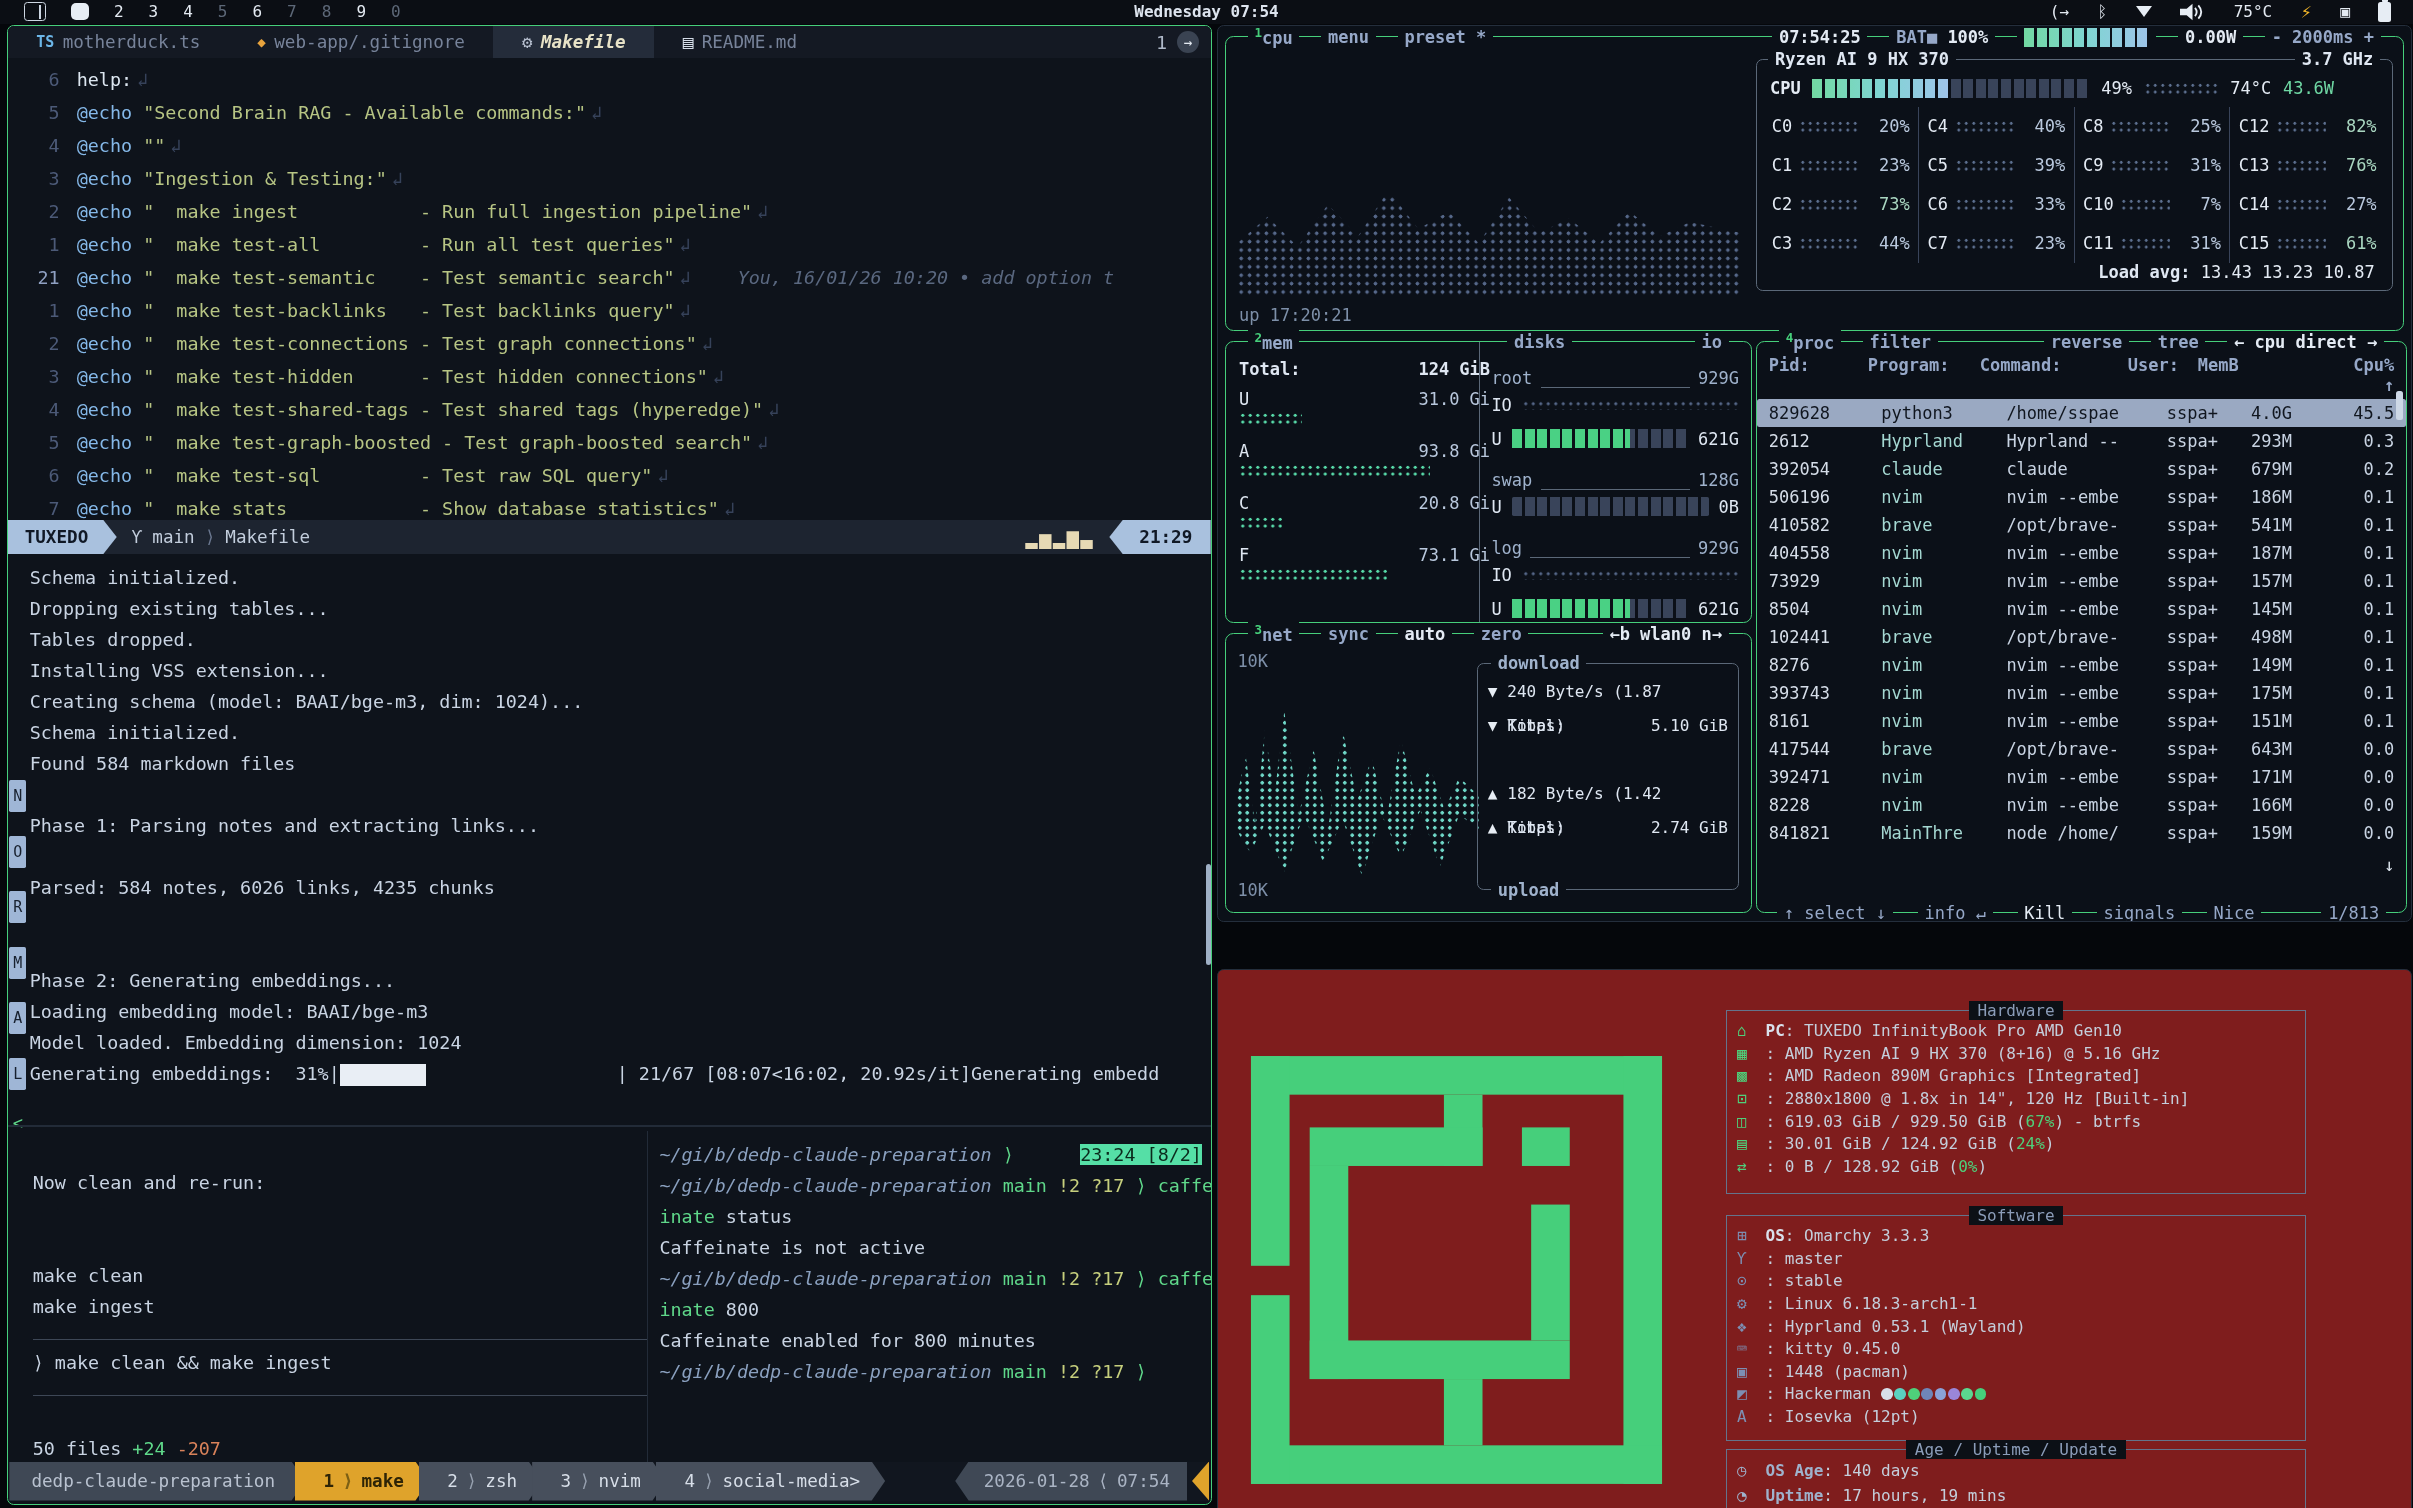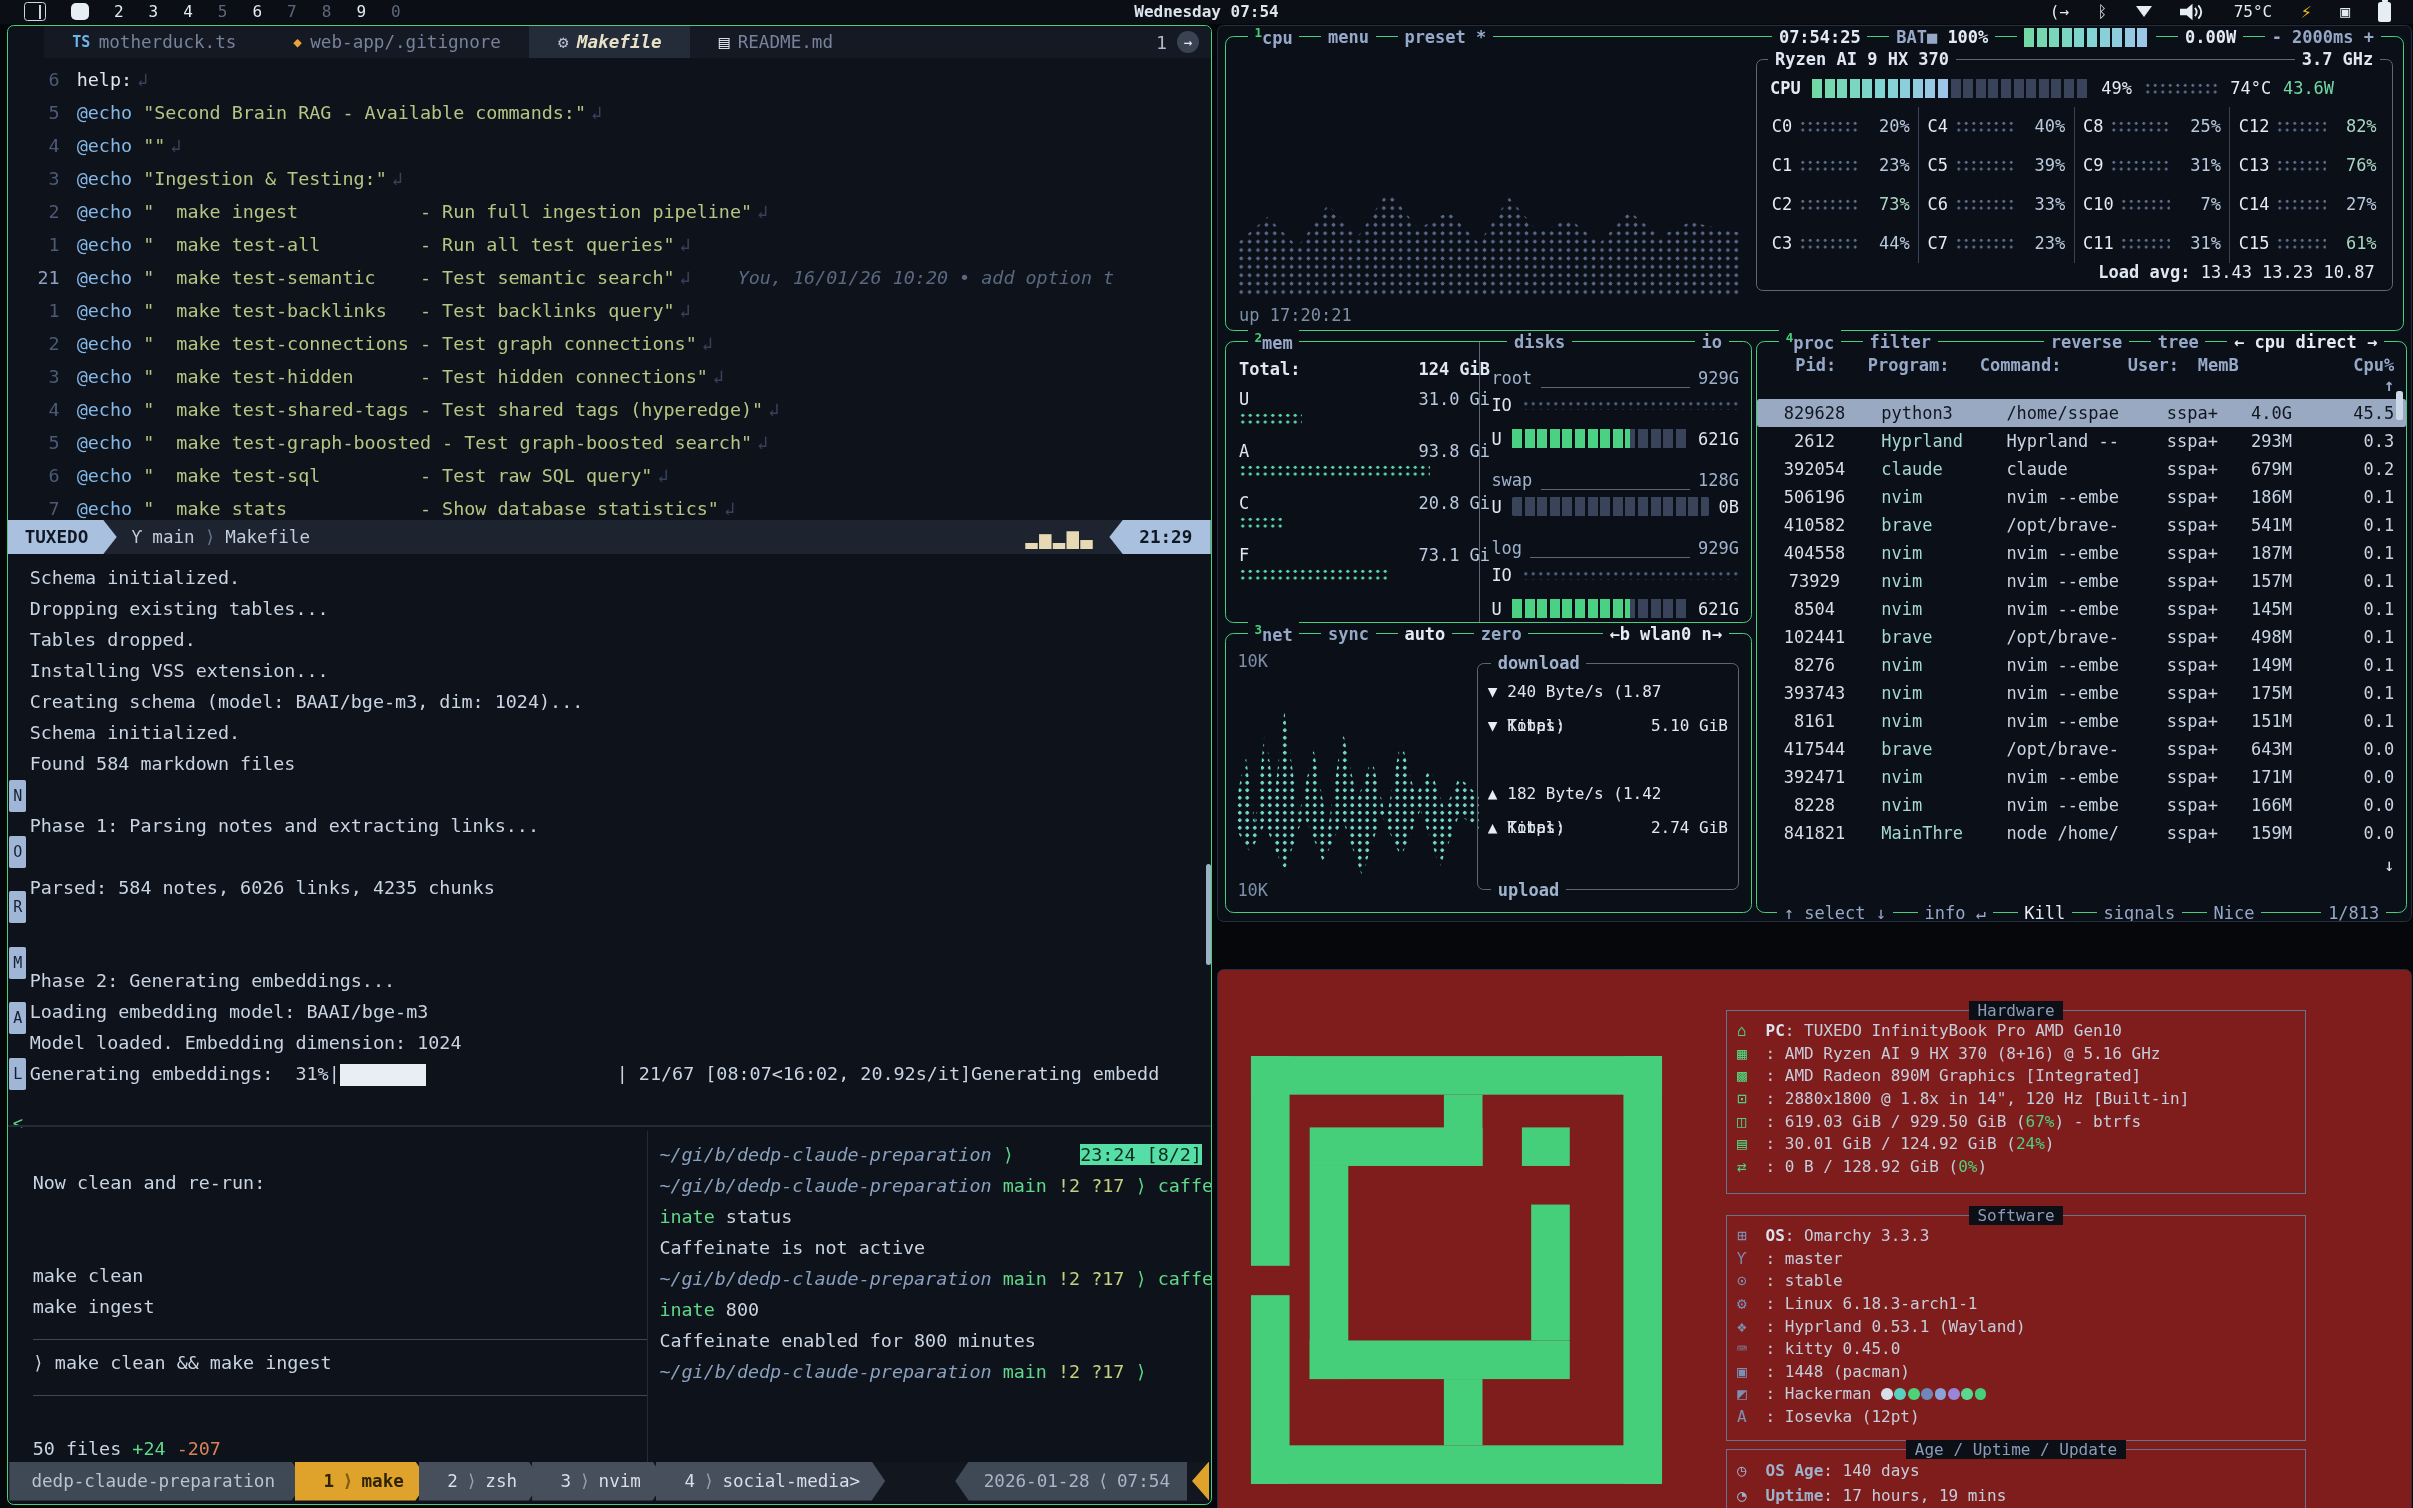--- a/index.html
+++ b/index.html
@@ -23,21 +23,21 @@
   .bolt{color:var(--bolt,#f0b429);font-size:18.4px;}
   
   .win{position:absolute;border-radius:6.7px;}
   #win-left{left:6.7px;top:25px;width:1203px;height:1478px;background:#0e131b;
     border:1.7px solid var(--accent,#46cf7b);overflow:hidden;font-size:18.4px;}
   #win-btop{left:1217px;top:25px;width:1193px;height:895px;background:#0b1018;
     border:0.8px solid #242e3c;font-size:17px;overflow:hidden;}
   #win-fetch{left:1217px;top:969px;width:1193px;height:580px;background:#7f1d1d;
     border:0.8px solid #242e3c;font-size:16px;overflow:hidden;}
   
-  #tabline{position:absolute;left:0;top:0;right:0;height:32px;background:#141923;display:flex;align-items:stretch;margin-left:36px;}
+  #tabline{position:absolute;left:0;top:0;right:0;height:32px;background:#141923;display:flex;align-items:stretch;}
   .nvtab{display:flex;align-items:center;gap:8.4px;padding:0 28.5px;color:#77839a;font-size:17.6px;}
   .nvtab.active{background:#242c3a;color:#e8e3c8;font-weight:bold;font-style:italic;}
   .ti-ts{color:#6cb6e8;font-weight:bold;font-size:15px;}
   .ti-git{color:#e8a33d;font-size:14.2px;}
   .ti-gear{color:#b9c2d2;font-style:normal;}
   .ti-md{color:#d5dde8;}
   #tab-ovf{margin-left:auto;display:flex;align-items:center;gap:10px;padding-right:11.7px;color:#aeb8c8;}
   #ovf-circle{width:22px;height:22px;border-radius:50%;background:#3a4352;color:#e4eaf2;
     display:flex;align-items:center;justify-content:center;font-size:14.2px;}
   
@@ -141,21 +141,21 @@
     background-image:radial-gradient(#6fd8c8 1.5px,transparent 1.8px);background-size:7.5px 7.5px;
     clip-path:polygon(0 62%,4% 40%,8% 70%,12% 30%,16% 58%,20% 22%,26% 66%,32% 38%,38% 72%,44% 30%,50% 60%,56% 42%,62% 68%,68% 34%,74% 58%,80% 46%,86% 64%,92% 50%,100% 58%,100% 72%,92% 66%,84% 88%,76% 64%,68% 84%,60% 66%,52% 92%,44% 68%,36% 86%,28% 66%,20% 90%,12% 70%,6% 82%,0 72%);}
   .net10k{position:absolute;left:11.7px;color:#7d8fa8;}
   #netsub{position:absolute;left:251px;top:28.5px;right:11.7px;bottom:22px;border:0.8px solid #5b6878;border-radius:6.7px;padding:11.7px 10px 0 10px;}
   .ns-title{position:absolute;left:13.4px;background:#0b1018;padding:0 6.7px;color:#9fb2cc;font-weight:bold;}
   .nrow{display:flex;gap:10px;color:#dfe7f2;height:34px;line-height:34px;font-size:16px;}
   .nrow .tri{color:#e7edf4;}
   .nrow .nv{margin-left:auto;}
   #proc-box{left:538px;top:315px;width:649px;height:570px;}
   #proc-head{display:flex;gap:5px;padding:13.4px 11.7px 3.4px 11.7px;color:#96a8c8;font-weight:bold;}
-  .pc-pid{width:94px;text-align:center;}
+  .pc-pid{width:94px;text-align:left;}
   .pc-prog{width:107px;}
   .pc-cmd{width:137px;}
   .pc-user{width:65px;margin-left:6px;}
   .pc-mem{width:55px;}
   .pc-dots{flex:1;}
   .pc-cpu{width:49px;text-align:right;}
   .prow{display:flex;gap:21px;align-items:center;height:28px;padding:0 11.7px;color:#c9d4e3;}
   .prow .pc-pid{color:#d5dde8;}
   .prow .pc-prog{color:#a5d8d2;}
   .prow .pc-dots{height:10px;background-image:radial-gradient(#5fc4c0 1.2px,transparent 1.5px);background-size:7.5px 7.5px;opacity:.8;}

